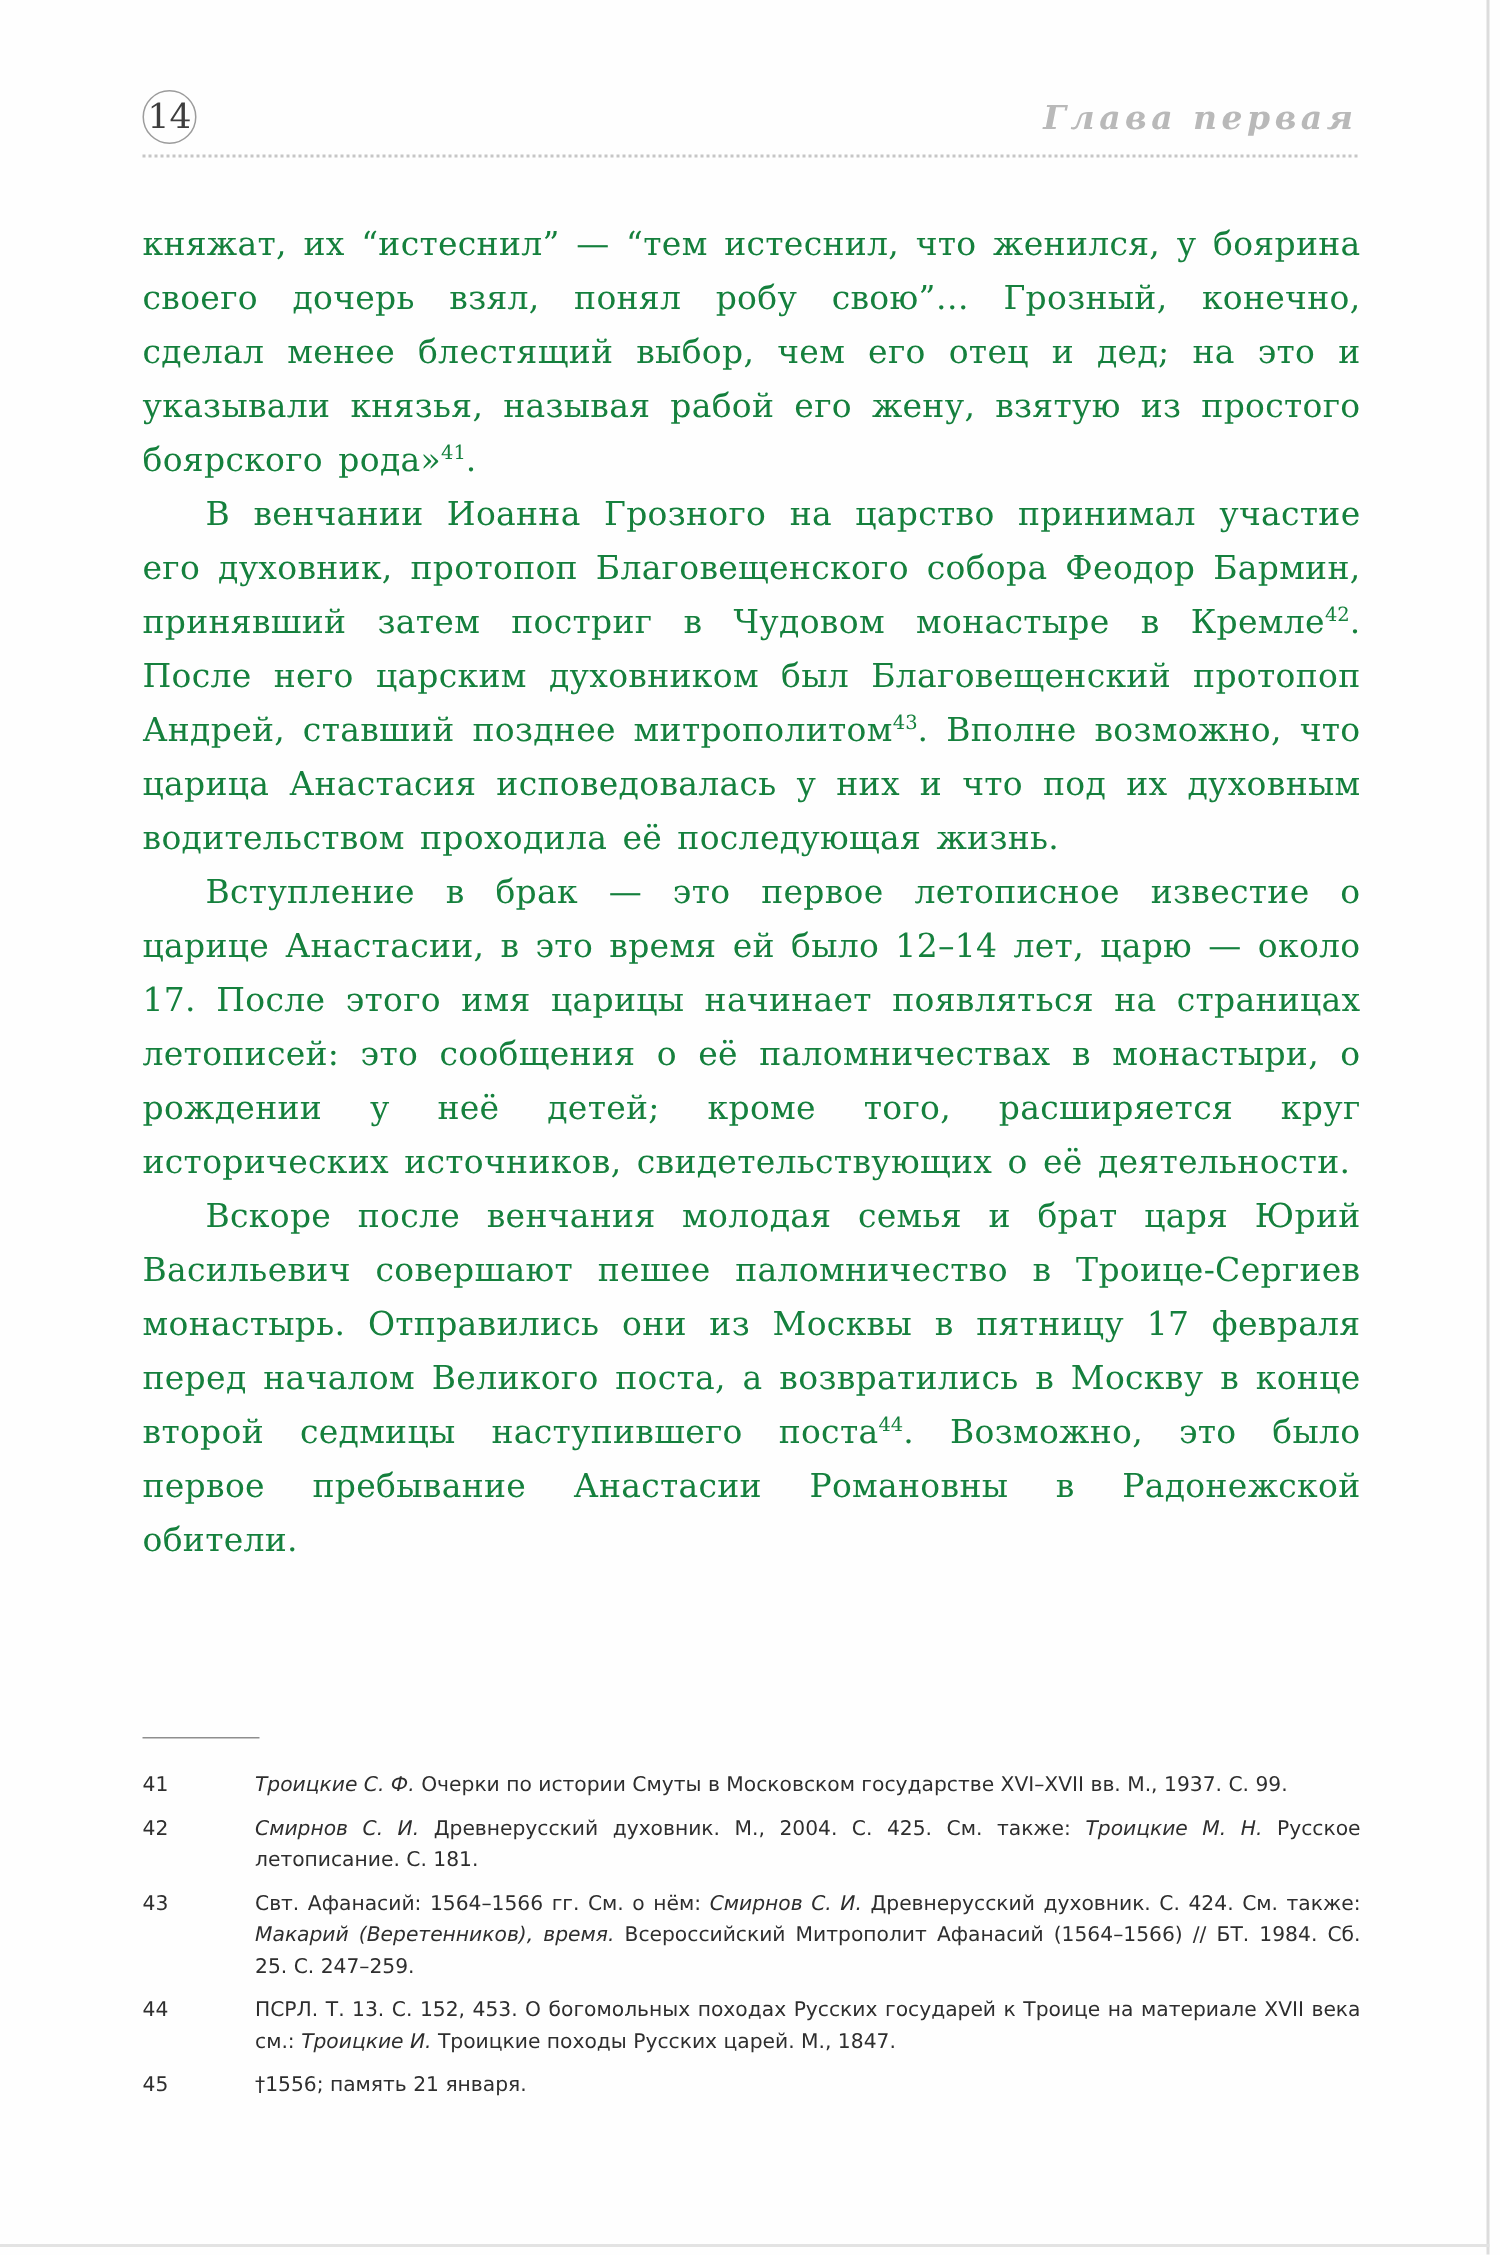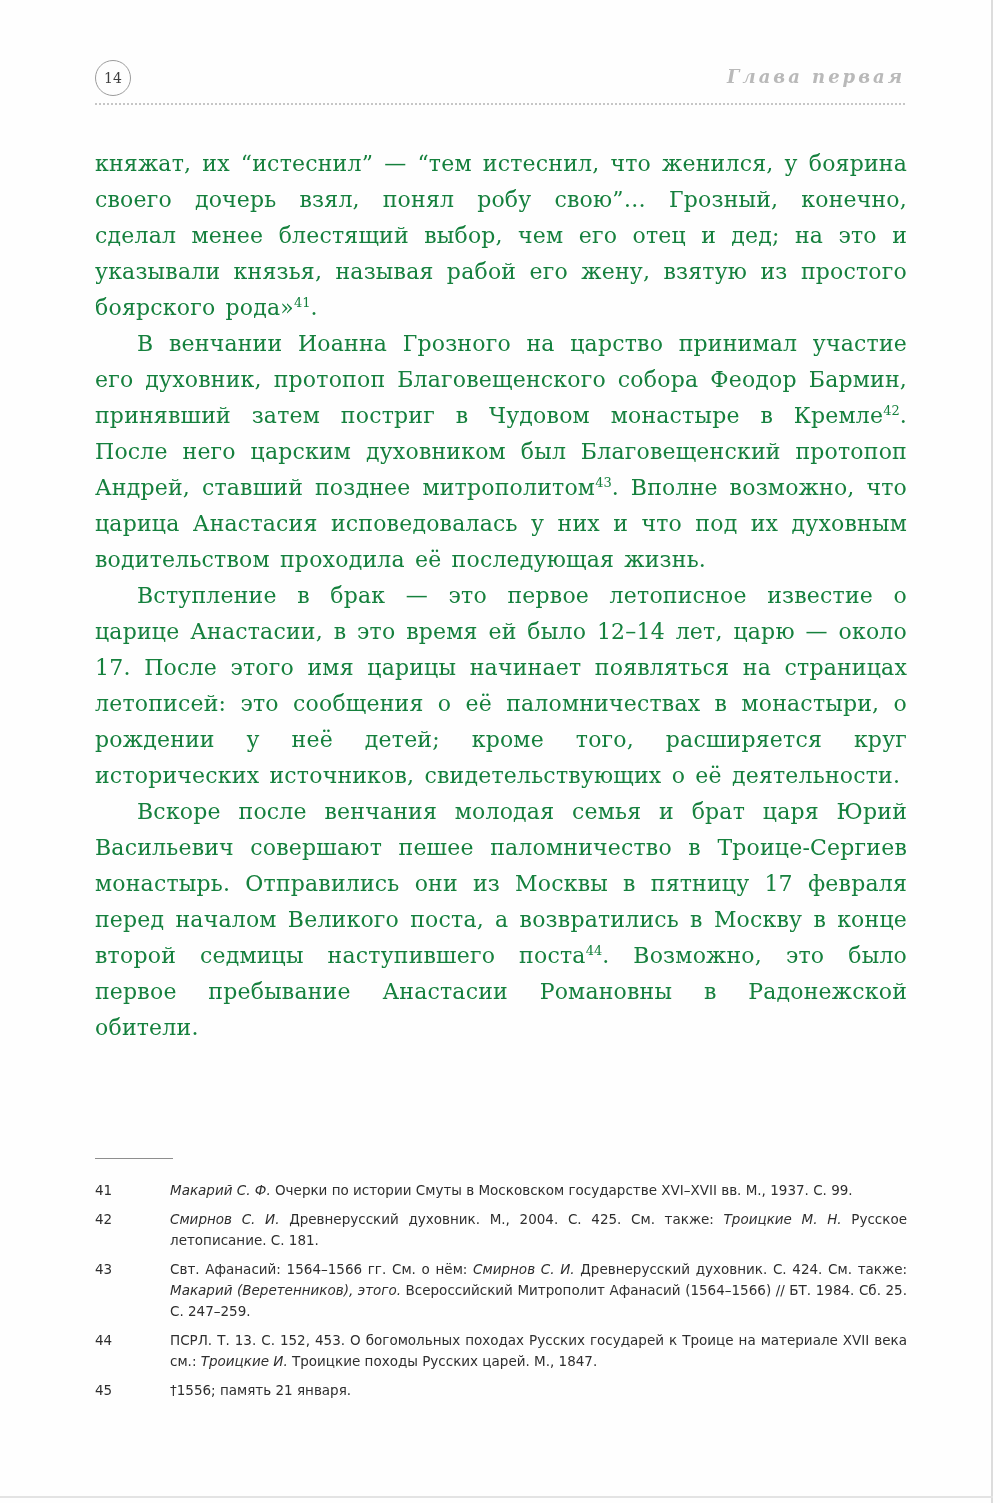--- a/index.html
+++ b/index.html
@@ -39,31 +39,31 @@
   }
   .page-number-circle {
     position: absolute;
     left: 0; top: 2px;
     width: 36px; height: 36px;
     border: 1px solid #9c9c9c;
     border-radius: 50%;
     display: flex;
     align-items: center;
     justify-content: center;
-    font-size: 14px;
+    font-size: 23px;
     color: #3e3e3e;
     font-family: "DejaVu Serif", serif;
   }
   .chapter-header {
     position: absolute;
     right: 0; top: 8px;
     font-family: "DejaVu Serif", serif;
     font-style: italic;
     font-weight: bold;
-    font-size: 18px;
+    font-size: 22px;
     letter-spacing: 3px;
     color: #b9b9b9;
     text-align: right;
   }
   .header-rule {
     position: absolute;
     left: 95px; right: 95px; top: 103px;
     height: 0;
     border-top: 2px dotted #c6c6c6;
   }
@@ -137,29 +137,29 @@
       <p class="indent">В венчании Иоанна Грозного на царство принимал участие его духовник, протопоп Благовещенского собора Феодор Бармин, принявший затем постриг в Чудовом монастыре в Кремле<sup>42</sup>. После него царским духовником был Благовещенский протопоп Андрей, ставший позднее митрополитом<sup>43</sup>. Вполне возможно, что царица Анастасия исповедовалась у них и что под их духовным водительством проходила её последующая жизнь.</p>
       <p class="indent">Вступление в брак — это первое летописное известие о царице Анастасии, в это время ей было 12–14 лет, царю — около 17. После этого имя царицы начинает появляться на страницах летописей: это сообщения о её паломничествах в монастыри, о рождении у неё детей; кроме того, расширяется круг исторических источников, свидетельствующих о её деятельности.</p>
       <p class="indent">Вскоре после венчания молодая семья и брат царя Юрий Васильевич совершают пешее паломничество в Троице-Сергиев монастырь. Отправились они из Москвы в пятницу 17 февраля перед началом Великого поста, а возвратились в Москву в конце второй седмицы наступившего поста<sup>44</sup>. Возможно, это было первое пребывание Анастасии Романовны в Радонежской обители.</p>
     </main>
 
   <div class="footnote-rule"></div>
 
   <section class="footnotes">
       <div class="fn-row">
         <span class="fn-num">41</span>
-        <div class="fn-text"><i>Макарий С. Ф.</i> Очерки по истории Смуты в Московском государстве XVI–XVII вв. М., 1937. С. 99.</div>
+        <div class="fn-text"><i>Троицкие С. Ф.</i> Очерки по истории Смуты в Московском государстве XVI–XVII вв. М., 1937. С. 99.</div>
       </div>
       <div class="fn-row">
         <span class="fn-num">42</span>
         <div class="fn-text"><i>Смирнов С. И.</i> Древнерусский духовник. М., 2004. С. 425. См. также: <i>Троицкие М. Н.</i> Русское летописание. С. 181.</div>
       </div>
       <div class="fn-row">
         <span class="fn-num">43</span>
-        <div class="fn-text">Свт. Афанасий: 1564–1566 гг. См. о нём: <i>Смирнов С. И.</i> Древнерусский духовник. С. 424. См. также: <i>Макарий (Веретенников), этого.</i> Всероссийский Митрополит Афанасий (1564–1566) // БТ. 1984. Сб. 25. С. 247–259.</div>
+        <div class="fn-text">Свт. Афанасий: 1564–1566 гг. См. о нём: <i>Смирнов С. И.</i> Древнерусский духовник. С. 424. См. также: <i>Макарий (Веретенников), время.</i> Всероссийский Митрополит Афанасий (1564–1566) // БТ. 1984. Сб. 25. С. 247–259.</div>
       </div>
       <div class="fn-row">
         <span class="fn-num">44</span>
         <div class="fn-text">ПСРЛ. Т. 13. С. 152, 453. О богомольных походах Русских государей к Троице на материале XVII века см.: <i>Троицкие И.</i> Троицкие походы Русских царей. М., 1847.</div>
       </div>
       <div class="fn-row">
         <span class="fn-num">45</span>
         <div class="fn-text">†1556; память 21 января.</div>
       </div>
     </section>

